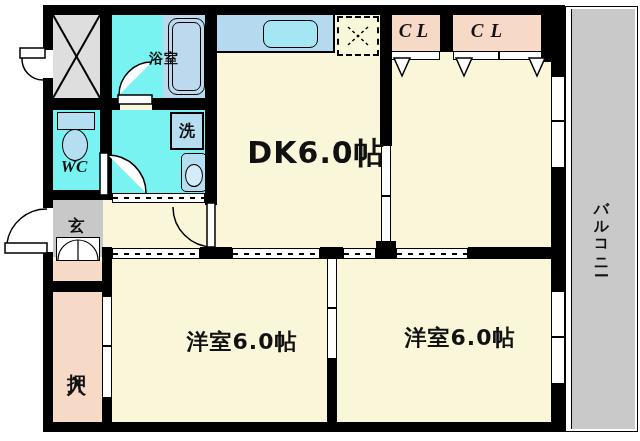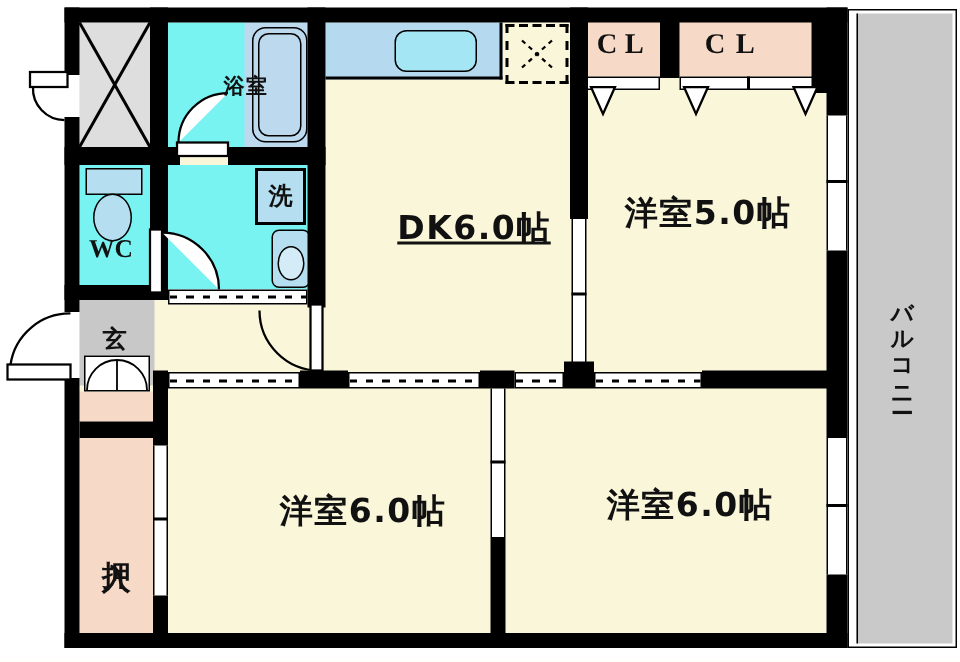--- a/index.html
+++ b/index.html
@@ -38,21 +38,21 @@
   .shoebox{background:#fff;border:1.5px solid #000;z-index:4;}
   .balcony-outer{background:#fff;border:1px solid #000;z-index:1;}
   .balcony-inner{position:absolute;top:2px;right:2px;bottom:2px;left:5px;background:#c9c9c9;border-left:1px solid #000;}
   svg.abs{z-index:6;overflow:visible;}
   
   .lbl{
     position:absolute;z-index:7;color:#111;font-weight:700;white-space:nowrap;
     transform:translate(-50%,-50%);line-height:1;
   }
   .lbl.cjk{letter-spacing:1px;text-align:center;}
-  .lbl.serif{font-family:"Liberation Serif","DejaVu Serif",serif;}
+  .lbl.serif{font-family:"Liberation Serif","DejaVu Serif",serif;font-style:italic;}
   .vert{writing-mode:vertical-rl;text-orientation:upright;}
 </style>
 </head>
 <body>
 
 <div id="stage">
 
   <div class="abs room" style="left:53px;top:15px;width:498px;height:407px;"></div>
   <div class="abs xboxfill" style="left:53px;top:15px;width:47px;height:83px;"></div>
   <div class="abs wet" style="left:112px;top:15px;width:93px;height:83px;"></div>
@@ -120,22 +120,21 @@
   </svg>
   <svg class="abs" style="left:96px;top:150px;" width="54" height="48">
     <path d="M12,5 A38,38 0 0 1 50,43" fill="#fff" stroke="#000" stroke-width="1.5"></path>
     <rect x="4" y="3" width="8" height="42" fill="#fff" stroke="#000" stroke-width="1.5"></rect>
   </svg>
   <svg class="abs" style="left:168px;top:200px;" width="52" height="52">
     <path d="M5,7 A40,40 0 0 0 45,47" fill="#faf6d9" stroke="#000" stroke-width="1.5"></path>
     <rect x="39" y="3" width="8" height="44" fill="#fff" stroke="#000" stroke-width="1.5"></rect>
   </svg>
 
-  <div class="lbl cjk" style="left:316px;top:153px;font-size:22px;text-decoration:underline;">DK6.0帖</div>
-  <div class="lbl cjk" style="left:472px;top:143px;font-size:22px;">洋室5.0帖</div>
+  <div class="lbl cjk" style="left:316px;top:153px;font-size:30px;">DK6.0帖</div>
   <div class="lbl cjk" style="left:242px;top:342px;font-size:22px;">洋室6.0帖</div>
   <div class="lbl cjk" style="left:460px;top:338px;font-size:22px;">洋室6.0帖</div>
   <div class="lbl cjk" style="left:164px;top:58px;font-size:14px;">浴室</div>
   <div class="lbl" style="left:187px;top:131px;font-size:16px;">洗</div>
   <div class="lbl serif" style="left:74px;top:166px;font-size:17px;">WC</div>
   <div class="lbl cjk" style="left:77px;top:226px;font-size:16px;">玄</div>
   <div class="lbl cjk vert" style="left:77px;top:360px;font-size:19px;">押入</div>
   <div class="lbl vert" style="left:601px;top:230px;font-size:15px;letter-spacing:2px;">バルコニー</div>
   <div class="lbl serif" style="left:416px;top:30px;font-size:19px;letter-spacing:5px;">CL</div>
   <div class="lbl serif" style="left:490px;top:30px;font-size:19px;letter-spacing:7px;">CL</div>

